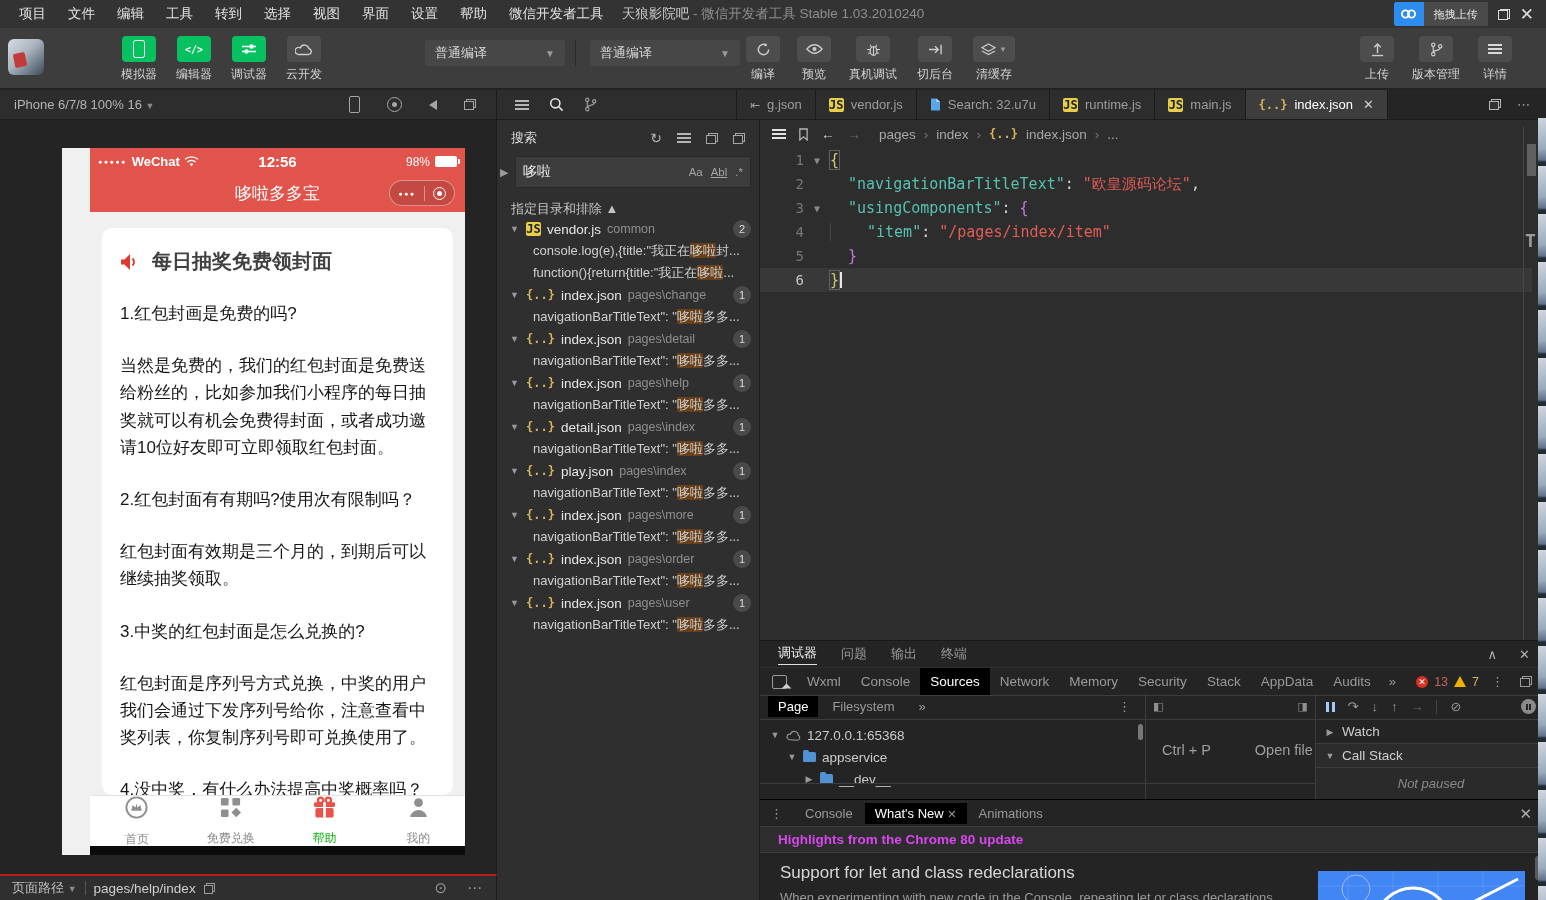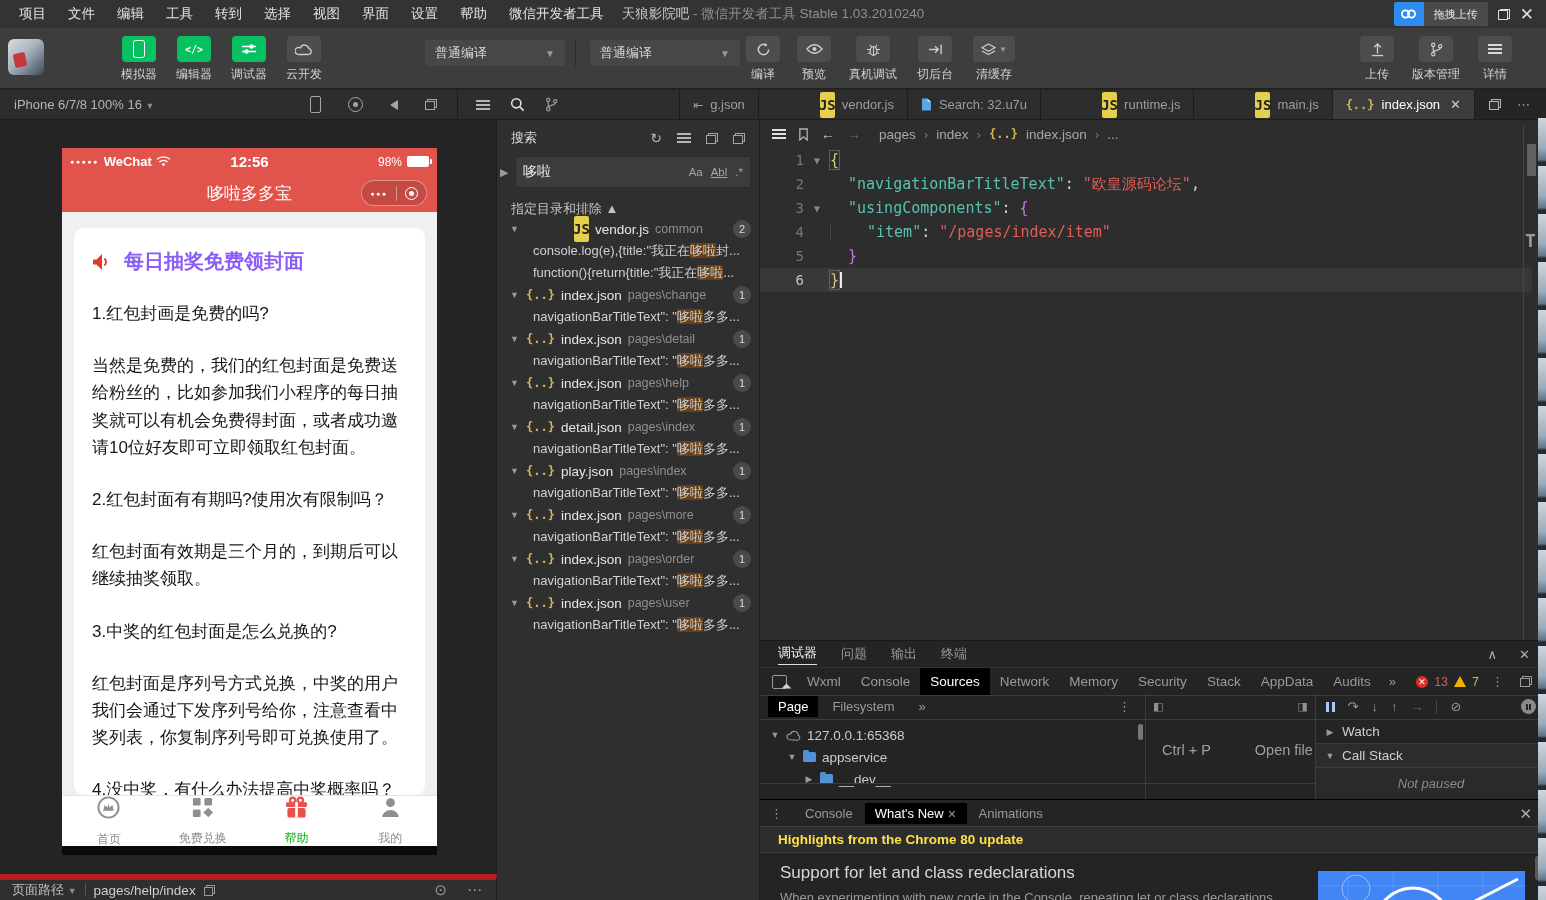--- a/index.html
+++ b/index.html
@@ -49,53 +49,53 @@
   .i-ring i{width:5px;height:5px;background:#a5a5a5;border-radius:50%;}
   .i-mute{width:0;height:0;border-top:5px solid transparent;border-bottom:5px solid transparent;border-right:8px solid #a5a5a5;}
   .i-sq2{position:relative;width:12px;height:11px;}
   .i-sq2::before{content:"";position:absolute;right:0;top:0;width:8px;height:7px;border:1.2px solid #a5a5a5;}
   .i-sq2::after{content:"";position:absolute;left:0;bottom:0;width:8px;height:7px;border:1.2px solid #a5a5a5;background:#2d2d2d;}
   .hdr .picos{width:240px;display:flex;align-items:center;gap:20px;padding-left:18px;box-sizing:border-box;background:#2d2d2d;border-right:1px solid #1c1c1c;}
   .i-bars{width:14px;height:10px;background:linear-gradient(#b5b5b5 0 2px,transparent 2px 4px,#b5b5b5 4px 6px,transparent 6px 8px,#b5b5b5 8px 10px);}
   .tabstrip{flex:1;display:flex;align-items:stretch;background:#252526;}
   .tab{display:flex;align-items:center;gap:7px;padding:0 13px;background:#2d2d2d;border-right:1px solid #1c1c1c;color:#9d9d9d;font-size:13px;cursor:pointer;white-space:nowrap;}
   .tab.active{background:#3d3d3d;color:#fff;}
-  .jsbadge{width:15px;height:26px;background:#e6cf4b;border-radius:2px;color:#222;font-size:14px;font-weight:bold;display:flex;align-items:center;justify-content:center;font-family:"DejaVu Sans Mono",monospace;margin-left:48px;}
+  .jsbadge{width:15px;height:14px;background:#e6cf4b;border-radius:2px;color:#222;font-size:12px;font-weight:bold;display:flex;align-items:center;justify-content:center;font-family:"DejaVu Sans Mono",monospace;}
   .jsonbadge{color:#d9b45a;font-size:12px;font-weight:bold;font-family:"DejaVu Sans Mono",monospace;}
   .strip-end{margin-left:auto;display:flex;align-items:center;gap:16px;padding:0 14px;color:#9a9a9a;}
 
   
   .simpanel{position:absolute;left:0;top:120px;width:497px;height:754px;background:#242424;border-right:1px solid #1c1c1c;box-sizing:border-box;}
-  .phone{position:absolute;left:62px;top:28px;width:375px;height:707px;display:flex;flex-direction:column;background:#f0f0f0;}
+  .phone{position:absolute;left:62px;top:28px;width:375px;height:707px;display:flex;flex-direction:column;background:#f0f0f0;padding-left:28px;}
   .pstatus{height:27px;background:#e0544c;color:#fff;display:flex;align-items:center;padding:0 8px;position:relative;flex:none;}
   .pstatus .dots{font-size:7px;letter-spacing:1.5px;}
   .pstatus .carrier{font-size:13px;margin:0 4px 0 5px;font-weight:bold;}
   .pstatus .time{position:absolute;left:0;right:0;text-align:center;font-size:15px;font-weight:bold;}
   .pstatus .right{margin-left:auto;display:flex;align-items:center;gap:5px;z-index:1;}
   .bat{width:22px;height:11px;background:#fff;border-radius:2px;position:relative;}
   .bat::after{content:"";position:absolute;right:-3px;top:3px;width:2.5px;height:5px;background:#fff;border-radius:0 1px 1px 0;}
   .pnav{height:37px;background:#e0544c;position:relative;display:flex;align-items:center;justify-content:center;flex:none;}
   .pnav .t{color:#fff;font-size:17px;}
   .capsule{position:absolute;right:10px;top:5px;width:66px;height:26px;border:1px solid rgba(255,255,255,.4);background:rgba(0,0,0,.12);border-radius:14px;display:flex;align-items:center;justify-content:space-evenly;box-sizing:border-box;}
   .capsule .cd{color:#fff;font-size:7px;letter-spacing:1.5px;}
   .capsule .dv{width:1px;height:15px;background:rgba(255,255,255,.4);}
   .capsule .ring{width:13px;height:13px;border:1.5px solid #fff;border-radius:50%;display:flex;align-items:center;justify-content:center;box-sizing:border-box;}
   .capsule .ring i{width:5px;height:5px;background:#fff;border-radius:50%;}
   .pbody{flex:1;padding:16px 12px 0;overflow:hidden;}
   .card{background:#fff;border-radius:10px;height:100%;padding:20px 18px;box-sizing:border-box;overflow:hidden;}
-  .cardtitle{display:flex;align-items:center;gap:12px;font-size:20px;font-weight:bold;color:#8b5cf6;}
+  .cardtitle{display:flex;align-items:center;gap:12px;font-size:20px;font-weight:bold;color:#404040;}
   .faq p{font-size:17px;color:#161616;margin:25px 0 0;line-height:1.6;}
   .ptabbar{height:50px;background:#fff;border-top:1px solid #e3e3e3;display:flex;flex:none;}
   .ptab{flex:1;display:flex;flex-direction:column;align-items:center;justify-content:center;gap:11px;cursor:pointer;}
   .ptab .pl{font-size:12px;color:#8a8a8a;}
   .ptab.active .pl{color:#0cae0c;}
   .phome{height:9px;background:#0b0b0b;flex:none;}
 
   
-  .simstatus{position:absolute;left:0;top:874px;width:497px;height:26px;background:#2f2f2f;border-top:6px solid #b91c1c;border-right:1px solid #1c1c1c;display:flex;align-items:center;padding:0 12px;gap:8px;box-sizing:border-box;color:#c0c0c0;}
+  .simstatus{position:absolute;left:0;top:874px;width:497px;height:26px;background:#2f2f2f;border-top:2px solid #b91c1c;border-right:1px solid #1c1c1c;display:flex;align-items:center;padding:0 12px;gap:8px;box-sizing:border-box;color:#c0c0c0;}
   .simstatus .sep{width:1px;height:14px;background:#555;}
   .copyic{position:relative;width:11px;height:11px;display:inline-block;}
   .copyic::before{content:"";position:absolute;right:0;top:0;width:7px;height:7px;border:1.2px solid #9a9a9a;}
   .copyic::after{content:"";position:absolute;left:0;bottom:0;width:7px;height:7px;border:1.2px solid #9a9a9a;background:#2f2f2f;}
   .simstatus .rt{margin-left:auto;display:flex;gap:20px;color:#9a9a9a;font-size:15px;}
 
   
   .search{position:absolute;left:497px;top:120px;width:263px;height:780px;background:#2f2f2f;border-right:1px solid #1c1c1c;box-sizing:border-box;overflow:hidden;}
   .sp-head{height:36px;display:flex;align-items:center;padding:0 14px;color:#ddd;}
   .sp-head .ic{margin-left:auto;display:flex;gap:15px;color:#b5b5b5;font-size:14px;align-items:center;}
@@ -183,21 +183,21 @@
   .srBar .sepv{width:1px;height:14px;background:#444;}
   .circp{margin-left:auto;width:15px;height:15px;border-radius:50%;background:#8a8a8a;display:flex;align-items:center;justify-content:center;gap:1.5px;}
   .circp i{width:2px;height:6px;background:#242424;}
   .srRow{height:23px;border-bottom:1px solid #3d3d3d;display:flex;align-items:center;gap:7px;padding:0 9px;color:#cfcfcf;font-size:13.5px;}
   .srNP{flex:1;display:flex;align-items:center;justify-content:center;background:#2a2a2a;color:#8a8a8a;font-style:italic;font-size:13px;}
 
   .drawer{position:absolute;top:158px;left:0;right:0;height:102px;border-top:1px solid #000;}
   .drTabs{height:26px;background:#242424;display:flex;align-items:center;border-bottom:1px solid #3d3d3d;padding:0 10px;gap:2px;position:relative;}
   .drTabs .v3{color:#9a9a9a;margin-right:10px;}
   .drTabs .x{position:absolute;right:14px;color:#b0b0b0;font-size:15px;}
-  .drHead{height:25px;background:#2d2d2d;border-bottom:1px solid #3d3d3d;display:flex;align-items:center;padding:0 18px;color:#fde047;font-size:13.5px;font-weight:bold;}
+  .drHead{height:25px;background:#2d2d2d;border-bottom:1px solid #3d3d3d;display:flex;align-items:center;padding:0 18px;color:#d946ef;font-size:13.5px;font-weight:bold;}
   .drBody{position:relative;height:51px;background:#242424;padding:6px 20px;box-sizing:content-box;overflow:hidden;}
   .drBody h3{margin:4px 0 7px;font-size:17px;color:#d6d6d6;font-weight:normal;}
   .drBody p{margin:0;font-size:13px;color:#9a9a9a;width:560px;}
   .drImg{position:absolute;right:21px;top:18px;width:207px;height:40px;background:#4285f4;overflow:hidden;}
   .drScroll{position:absolute;right:5px;top:3px;width:6px;height:24px;background:#5a5a5a;border-radius:3px;}
 
   
   .sliver{position:absolute;left:1538px;top:118px;width:8px;height:782px;
     background:repeating-linear-gradient(180deg,#d7dfe8 0px,#9fb2c4 30px,#62788c 42px,#222a33 44px,#222a33 48px);
     opacity:.95;}

